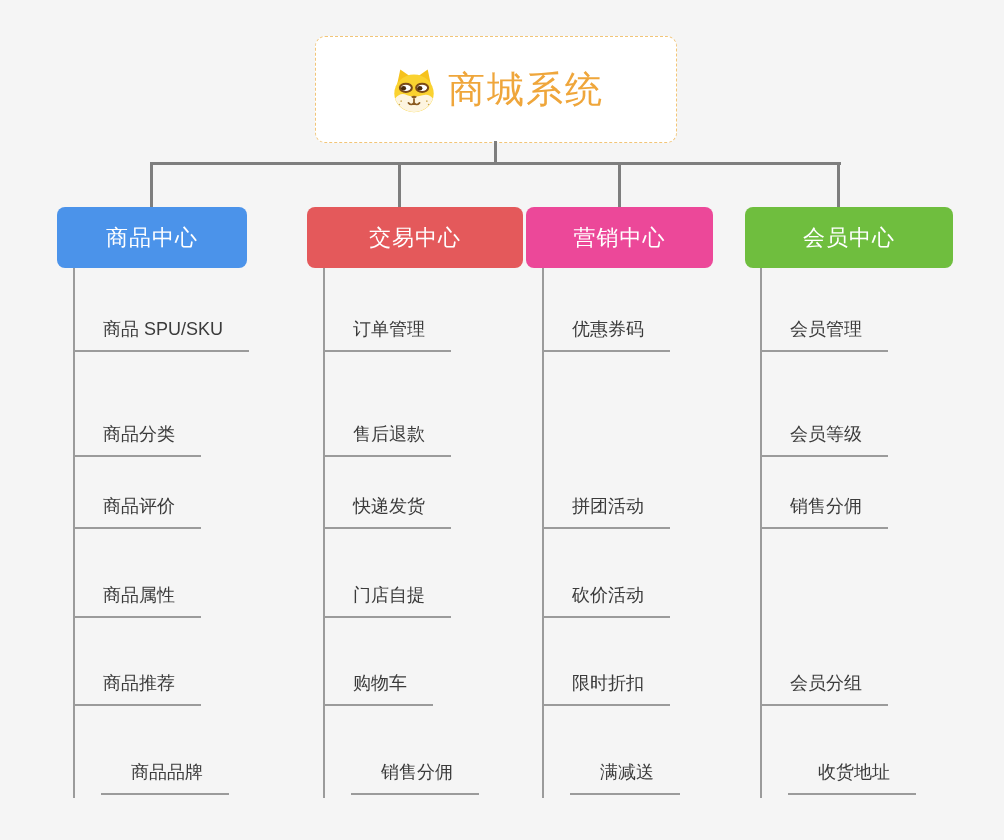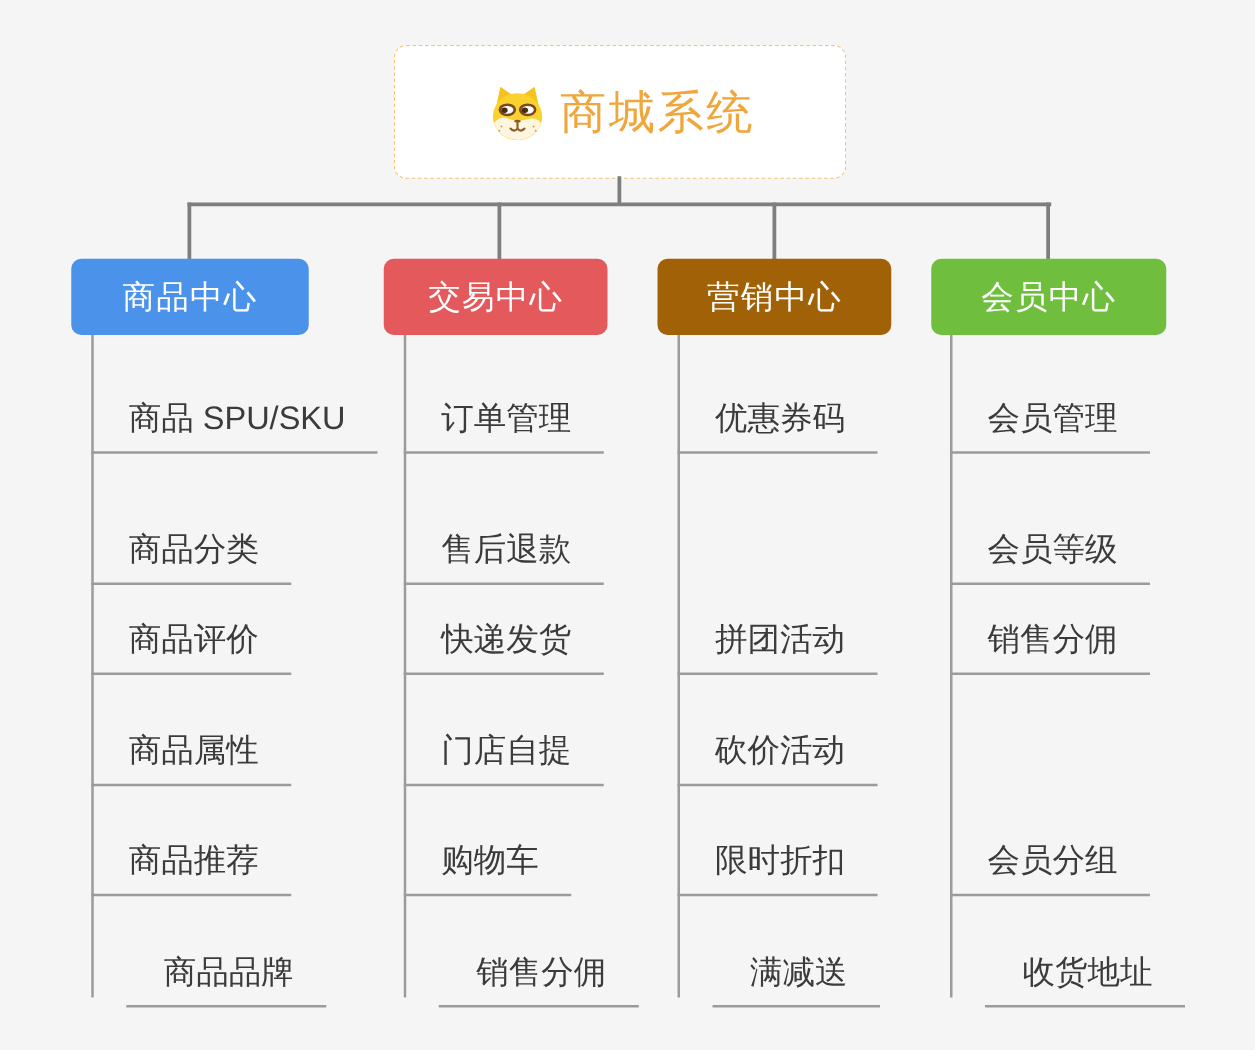--- a/index.html
+++ b/index.html
@@ -28,36 +28,36 @@
   .conn { position:absolute; background:#7e7e7e; }
   .conn-root-v { left:494px; top:141px; width:3px; height:22px; }
   .conn-h      { left:150px; top:162px; width:691px; height:3px; }
   .conn-drop   { top:162px; width:3px; height:46px; }
   .drop0 { left:150px; } .drop1 { left:398px; } .drop2 { left:618px; } .drop3 { left:837px; }
 
   
   .cat {
     position:absolute; top:207px; height:61px; border-radius:8px;
     display:flex; align-items:center; justify-content:center;
-    color:#ffffff; font-size:26px; letter-spacing:1px; white-space:nowrap;
+    color:#ffffff; font-size:22px; letter-spacing:1px; white-space:nowrap;
     box-sizing:border-box;
   }
   .cat0 { left:57px;  width:190px; background:#4b93ea; }
-  .cat1 { left:307px; width:179px; background:#e4595b; }
-  .cat2 { left:526px; width:187px; background:#a16207; }
-  .cat3 { left:745px; width:188px; background:#6fbe3e; }
+  .cat1 { left:307px; width:216px; background:#e4595b; }
+  .cat2 { left:526px; width:187px; background:#ec4899; }
+  .cat3 { left:745px; width:208px; background:#6fbe3e; }
 
   
   .vline { position:absolute; top:268px; width:2px; height:530px; background:#9b9b9b; }
   .v0 { left:73px; } .v1 { left:323px; } .v2 { left:542px; } .v3 { left:760px; }
 
   
   .leaf {
     position:absolute; white-space:nowrap;
-    font-size:26px; color:#3b3b3b;
+    font-size:18px; color:#3b3b3b;
     padding:0 26px 9px 30px;
     border-bottom:2px solid #9b9b9b;
   }
   .col0 { left:73px; } .col1 { left:323px; } .col2 { left:542px; } .col3 { left:760px; }
   .r0 { top:317px; } .r1 { top:422px; } .r2 { top:494px; }
   .r3 { top:583px; } .r4 { top:671px; } .r5 { top:760px;margin-left:28px; }
 </style>
 </head>
 <body>
 

